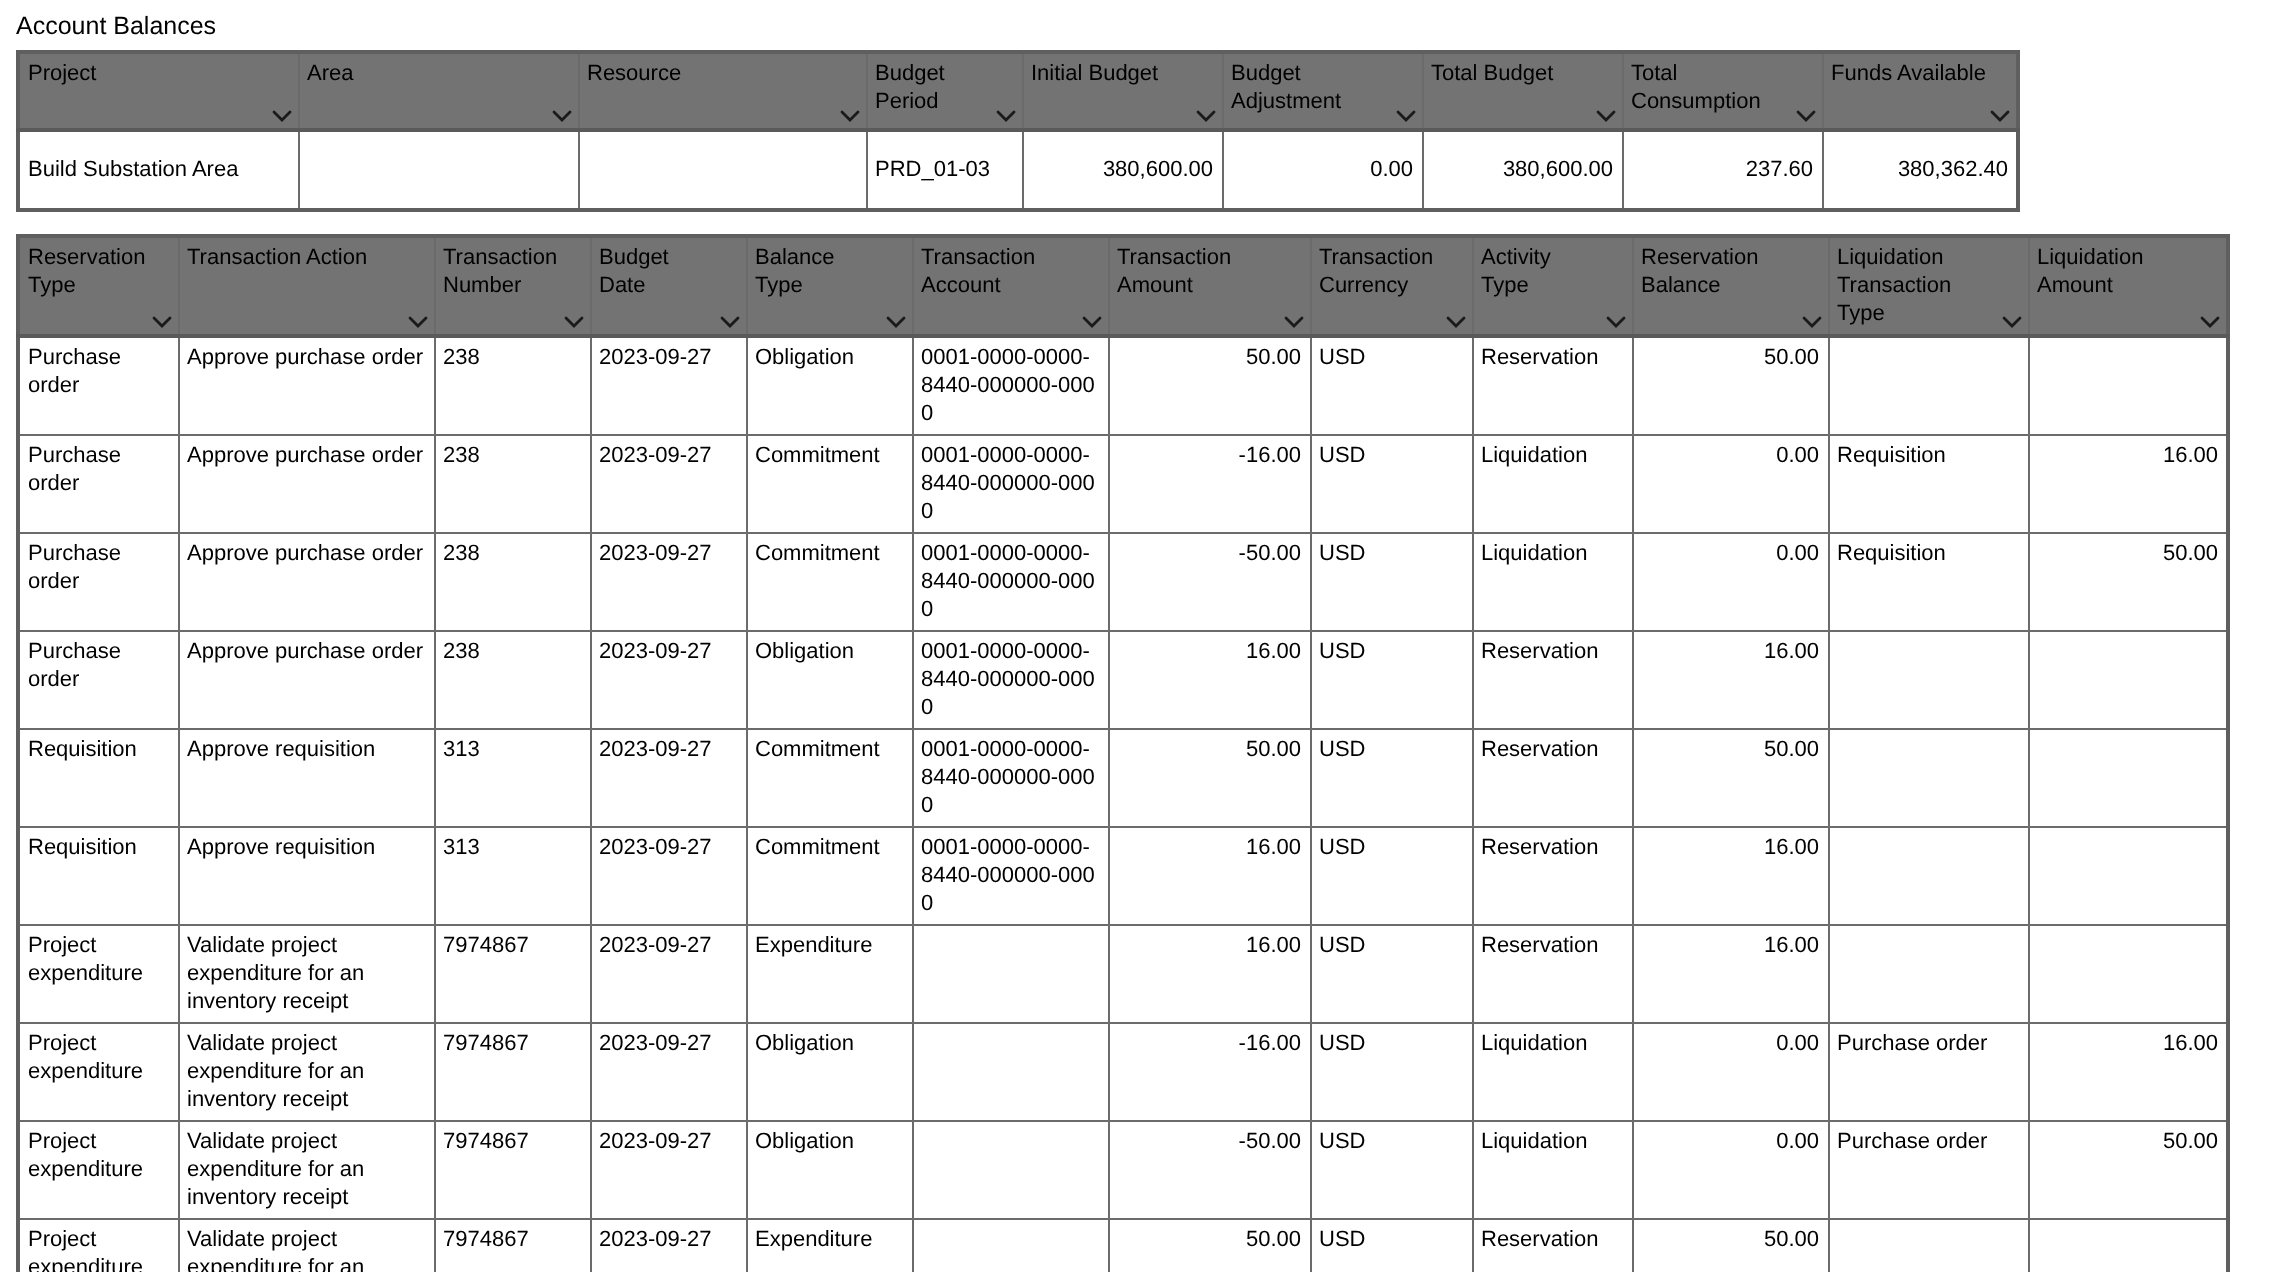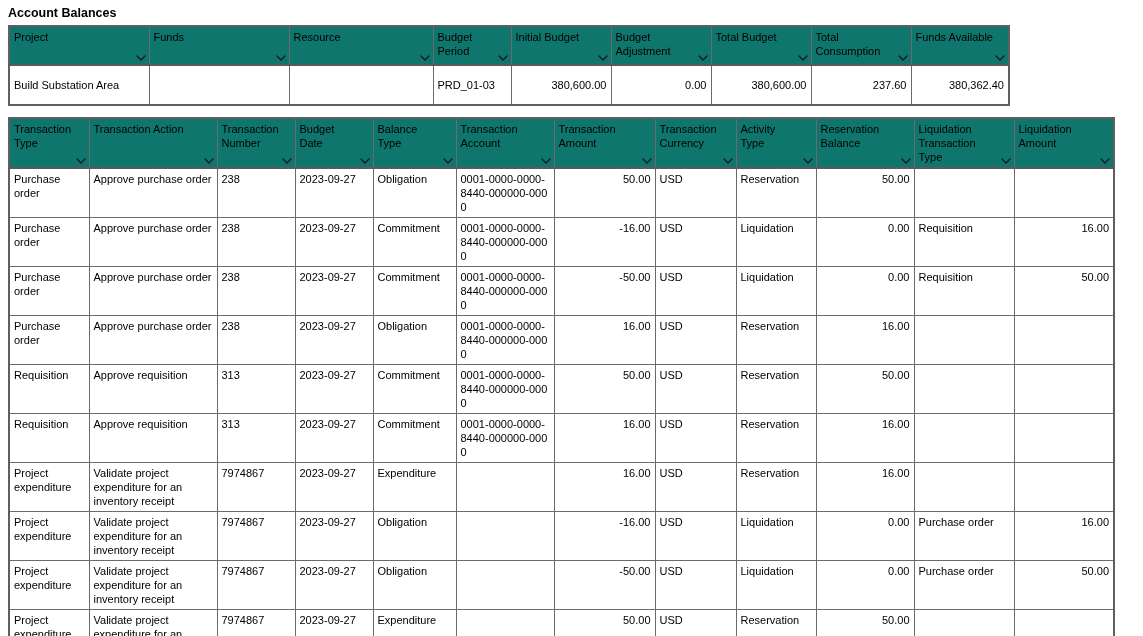--- a/index.html
+++ b/index.html
@@ -12,37 +12,37 @@
   }
   .page {
     width: 1143px;
     height: 636px;
     box-sizing: border-box;
     padding: 4px 8px;
     overflow: hidden;
   }
   .section-title {
     font-size: 12.5px;
-    font-weight: bold;
+    font-weight: normal;
     margin: 2px 0 5px 0;
   }
   table.grid {
     border-collapse: collapse;
     table-layout: fixed;
     border: 2px solid #5f5f5f;
     margin-bottom: 11px;
   }
   table.grid th,
   table.grid td {
     border: 1px solid #6b6b6b;
     overflow: hidden;
     line-height: 14px;
   }
   table.grid th {
-    background: #0f766e;
+    background: #737373;
     font-weight: normal;
     text-align: left;
     vertical-align: top;
     position: relative;
     padding: 3px 14px 3px 4px;
     height: 31px;
     border-bottom: 2px solid #5a5a5a;
   }
   table.grid td {
     vertical-align: top;
@@ -94,21 +94,21 @@
           <col style="width: 100px;">
           <col style="width: 98px;">
         </colgroup>
         <thead>
           <tr>
             <th><span>Project</span><span class="chev">
                 <svg width="12" height="8" viewBox="0 0 12 8">
                   <path d="M2 2 L6 6 L10 2" stroke="#1a1a1a" stroke-width="1.4" fill="none" stroke-linecap="round"></path>
                 </svg>
               </span></th>
-            <th><span>Funds</span><span class="chev">
+            <th><span>Area</span><span class="chev">
                 <svg width="12" height="8" viewBox="0 0 12 8">
                   <path d="M2 2 L6 6 L10 2" stroke="#1a1a1a" stroke-width="1.4" fill="none" stroke-linecap="round"></path>
                 </svg>
               </span></th>
             <th><span>Resource</span><span class="chev">
                 <svg width="12" height="8" viewBox="0 0 12 8">
                   <path d="M2 2 L6 6 L10 2" stroke="#1a1a1a" stroke-width="1.4" fill="none" stroke-linecap="round"></path>
                 </svg>
               </span></th>
             <th><span>Budget Period</span><span class="chev">
@@ -170,21 +170,21 @@
           <col style="width: 98px;">
           <col style="width: 101px;">
           <col style="width: 81px;">
           <col style="width: 80px;">
           <col style="width: 98px;">
           <col style="width: 100px;">
           <col style="width: 100px;">
         </colgroup>
         <thead>
           <tr>
-            <th><span>Transaction Type</span><span class="chev">
+            <th><span>Reservation Type</span><span class="chev">
                 <svg width="12" height="8" viewBox="0 0 12 8">
                   <path d="M2 2 L6 6 L10 2" stroke="#1a1a1a" stroke-width="1.4" fill="none" stroke-linecap="round"></path>
                 </svg>
               </span></th>
             <th><span>Transaction Action</span><span class="chev">
                 <svg width="12" height="8" viewBox="0 0 12 8">
                   <path d="M2 2 L6 6 L10 2" stroke="#1a1a1a" stroke-width="1.4" fill="none" stroke-linecap="round"></path>
                 </svg>
               </span></th>
             <th><span>Transaction Number</span><span class="chev">

